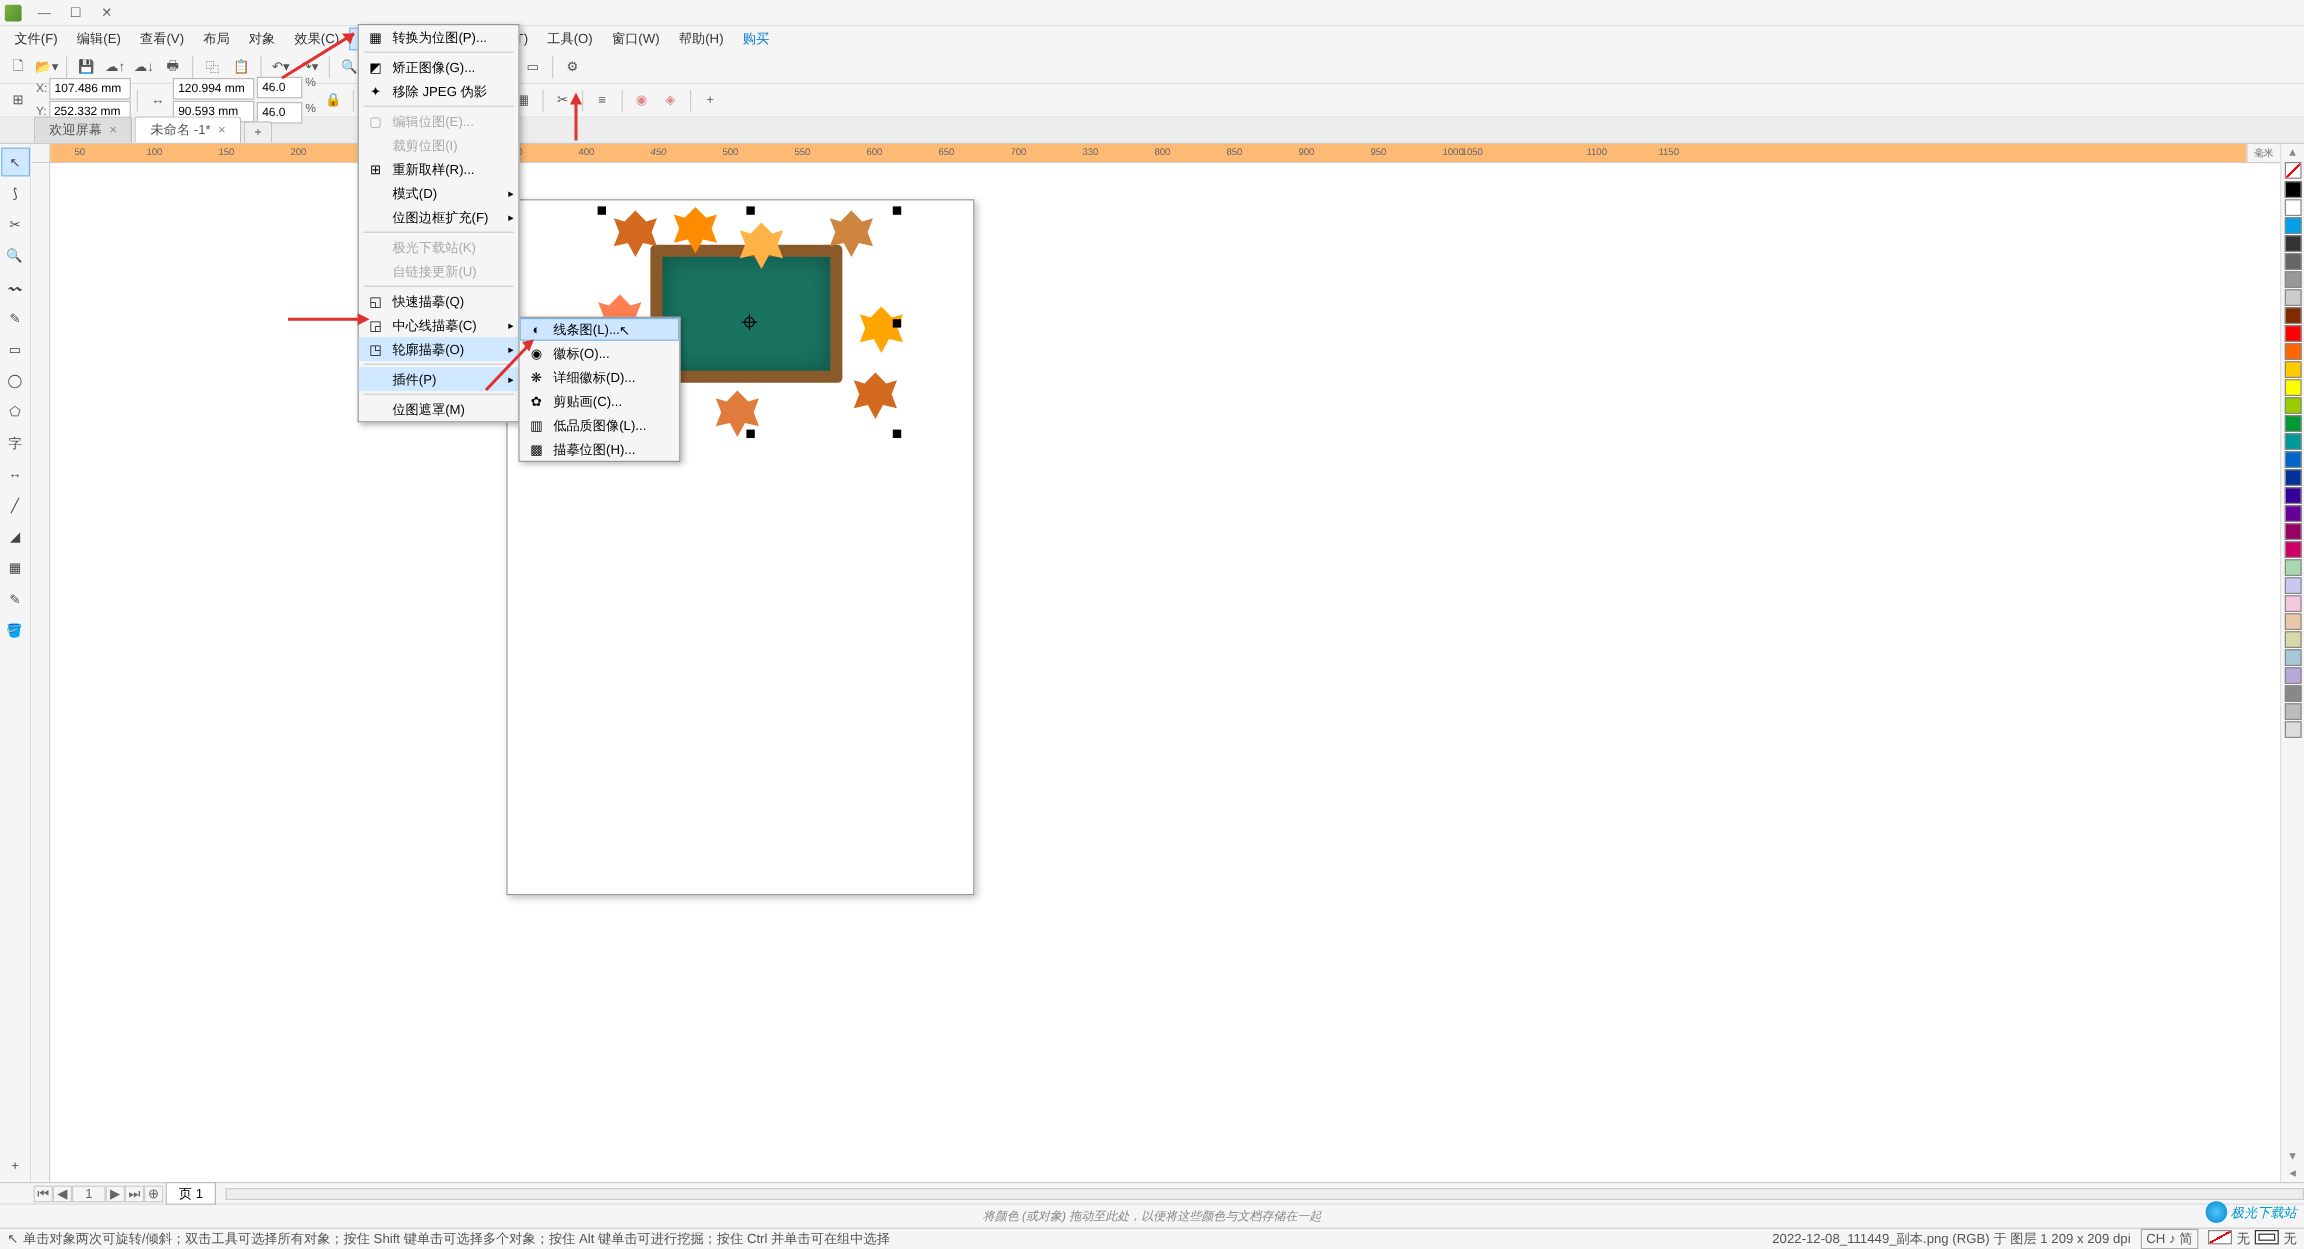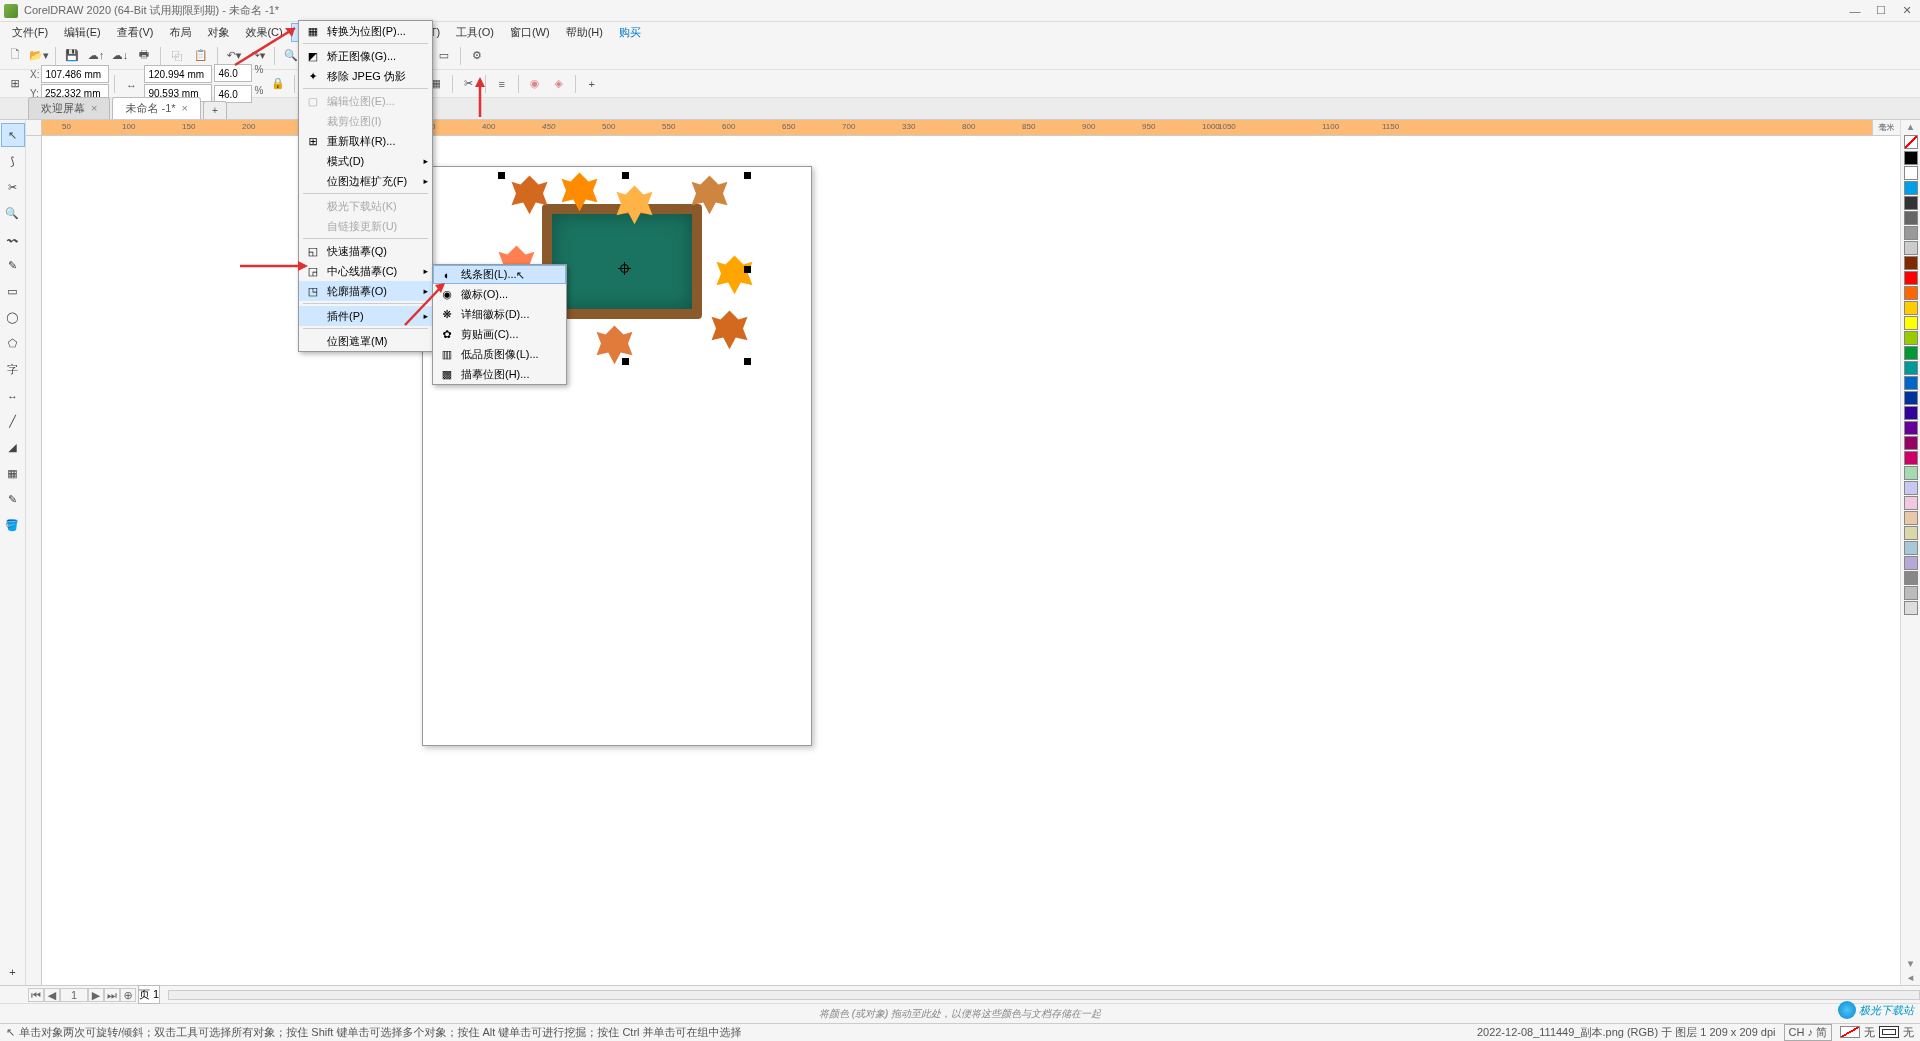--- a/index.html
+++ b/index.html
@@ -54,41 +54,40 @@
 .menu-row.hover { background: #d0e8ff; }
 .menu-row.highlighted { background: #cde5ff; border: 1px solid #7db8e8; height: 19px; padding-left: 3px; }
 .menu-row.disabled { color: #aaa; }
 .menu-row .m-icon { width: 20px; height: 16px; display: flex; align-items: center; justify-content: center; margin-right: 4px; }
 .menu-row .m-arrow { position: absolute; right: 4px; font-size: 9px; }
 .menu-sep { height: 1px; background: #ccc; margin: 2px 4px; }
 .menu1 { top: 20px; left: 298px; }
 .menu2 { top: 264px; left: 432px; }
 .pagebar { height: 18px; background: #f5f5f5; border-top: 1px solid #ccc; display: flex; align-items: center; font-size: 10px; padding-left: 28px; }
 .page-nav-btn { width: 16px; text-align: center; color: #666; border: 1px solid #ccc; height: 14px; line-height: 12px; }
-.page-tab { padding: 1px 0; background: #fff; border: 1px solid #bbb; margin-left: 2px; }
+.page-tab { padding: 1px 10px; background: #fff; border: 1px solid #bbb; margin-left: 2px; }
 .page-track { flex: 1; margin-left: 8px; height: 10px; background: #eee; border: 1px solid #ccc; }
 .hint-bar { height: 20px; background: #f5f5f5; display: flex; align-items: center; justify-content: center; font-size: 10px; color: #888; font-style: italic; border-top: 1px solid #ddd; }
 .statusbar { height: 18px; background: #f5f5f5; border-top: 1px solid #ccc; display: flex; align-items: center; font-size: 10px; color: #555; padding: 0 6px; }
 .statusbar .st-left { flex: 1; display: flex; align-items: center; gap: 4px; }
 .statusbar .st-ime { border: 1px solid #aaa; padding: 0 4px; margin: 0 8px; }
 .statusbar .st-right { display: flex; align-items: center; gap: 4px; }
 .fill-ind { width: 20px; height: 12px; border: 1px solid #888; background: linear-gradient(to bottom right, #fff 45%, #f00 45%, #f00 55%, #fff 55%); }
 .outline-ind { width: 20px; height: 12px; border: 1px solid #333; background: #fff; position: relative; }
 .outline-ind::after { content:''; position:absolute; inset:2px; border:1px solid #333; }
 .watermark { position: absolute; right: 6px; bottom: 22px; font-size: 12px; color: #0099cc; font-style: italic; z-index: 50; display: flex; align-items: center; gap: 3px;}
 .watermark .wm-icon { width: 18px; height: 18px; background: radial-gradient(circle, #4fc3f7, #0288d1); border-radius: 50%; }
 .arrow-svg { position: absolute; z-index: 150; }
 .context-toolbar-label { font-size: 10px; color: #555; padding: 0 3px;}
 </style>
 </head>
 <body>
 
 <div class="titlebar">
   <div class="logo"></div>
-  <div class="title-text">CorelDRAW 2020 (64-Bit 试用期限到期) - 未命名 -1*</div>
   <div class="win-btn">—</div>
   <div class="win-btn">☐</div>
   <div class="win-btn">✕</div>
 </div>
 
 <div class="menubar" id="menubar">
     <div class="menu-item">文件(F)</div>
     <div class="menu-item">编辑(E)</div>
     <div class="menu-item">查看(V)</div>
     <div class="menu-item">布局</div>

